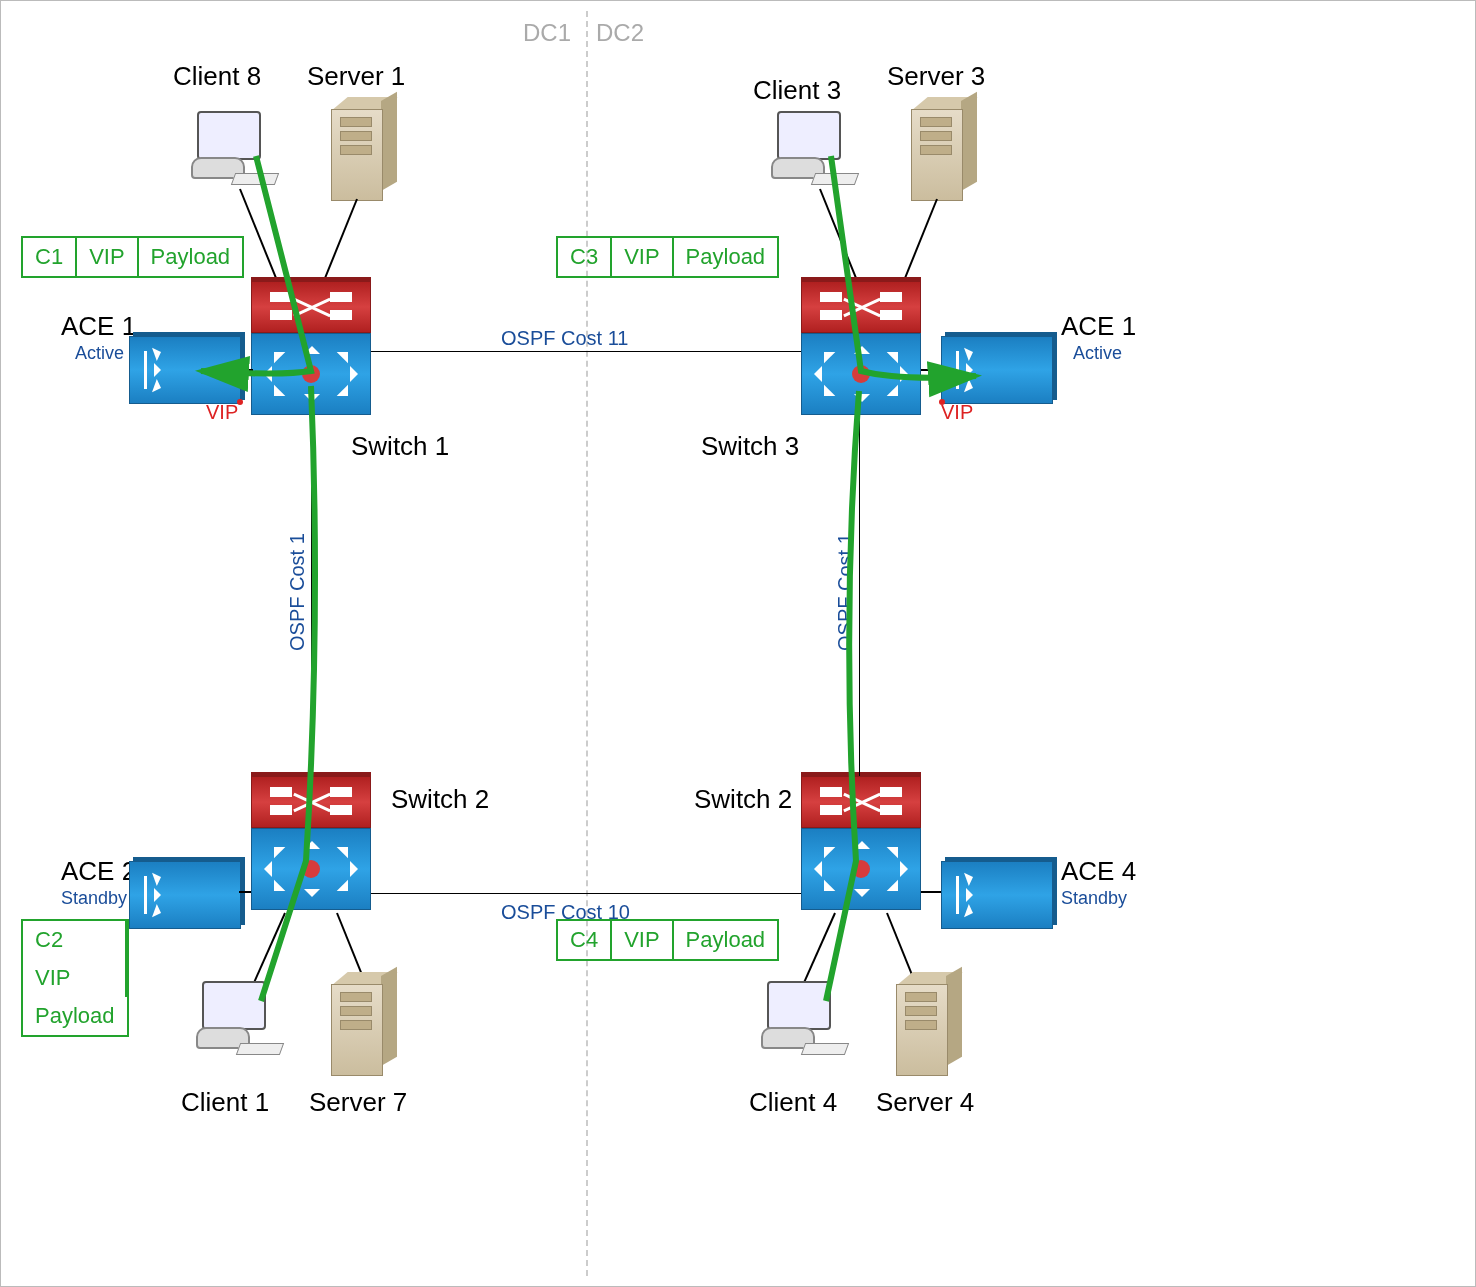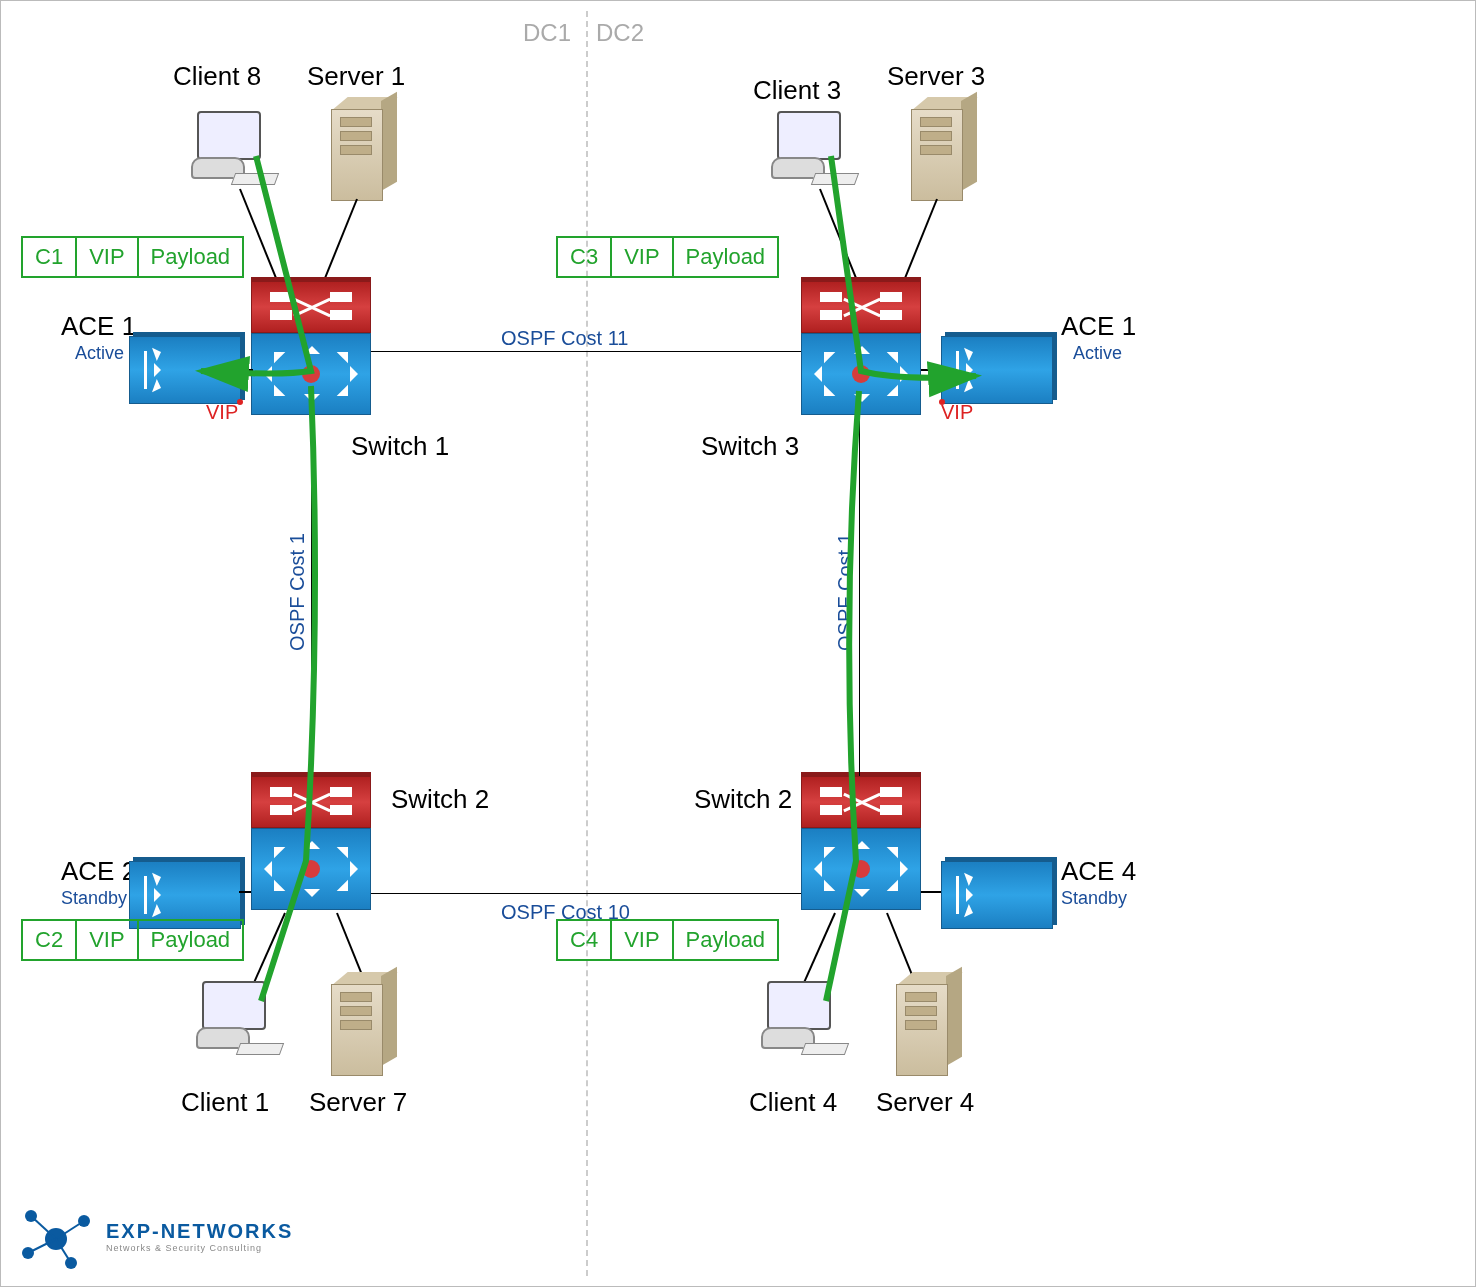--- a/index.html
+++ b/index.html
@@ -143,21 +143,21 @@
 
   <div class="label" style="left:60px; top:855px;">ACE 2</div>
   <div class="status" style="left:60px; top:887px;">Standby</div>
   <div class="ace" style="left:128px; top:860px;">
       <span class="a1"></span>
       <span class="a2"></span>
       <span class="a3"></span>
     </div>
   <div class="line" style="left:238px; top:890px; width:12px; height:2px;"></div>
 
-  <div class="packet" style="left:20px; top:918px;">
+  <div class="packet" style="left:20px; top:918px;flex-direction:column;">
     <div>C2</div>
     <div>VIP</div>
     <div>Payload</div>
   </div>
 
   <div class="line" style="left:283px; top:912px; width:2px; height:80px; transform:rotate(24deg); transform-origin:top;"></div>
   <div class="line" style="left:335px; top:912px; width:2px; height:80px; transform:rotate(-22deg); transform-origin:top;"></div>
   <div class="host" style="left:195px; top:980px;">
       <div class="screen"></div>
       <div class="base"></div>
@@ -305,31 +305,14 @@
 
     <path d="M 255 155 L 310 370 Q 280 375 200 370" stroke="#22a32d" stroke-width="6" fill="none" marker-end="url(#ah)"></path>
 
     <path d="M 260 1000 L 305 860 Q 320 620 310 385" stroke="#22a32d" stroke-width="6" fill="none"></path>
 
     <path d="M 830 155 L 860 370 Q 900 380 975 375" stroke="#22a32d" stroke-width="6" fill="none" marker-end="url(#ah)"></path>
 
     <path d="M 825 1000 L 855 860 Q 840 620 858 390" stroke="#22a32d" stroke-width="6" fill="none"></path>
   </svg>
 
-  <div class="logo">
-    <svg width="80" height="70">
-      <circle cx="40" cy="38" r="11" fill="#0a5aa0"></circle>
-      <circle cx="15" cy="15" r="6" fill="#0a5aa0"></circle>
-        <line x1="40" y1="38" x2="15" y2="15" stroke="#0a5aa0" stroke-width="2"></line>
-      <circle cx="68" cy="20" r="6" fill="#0a5aa0"></circle>
-        <line x1="40" y1="38" x2="68" y2="20" stroke="#0a5aa0" stroke-width="2"></line>
-      <circle cx="12" cy="52" r="6" fill="#0a5aa0"></circle>
-        <line x1="40" y1="38" x2="12" y2="52" stroke="#0a5aa0" stroke-width="2"></line>
-      <circle cx="55" cy="62" r="6" fill="#0a5aa0"></circle>
-        <line x1="40" y1="38" x2="55" y2="62" stroke="#0a5aa0" stroke-width="2"></line>
-    </svg>
-    <div>
-      <span class="text">EXP-NETWORKS</span>
-      <span class="sub">Networks &amp; Security Consulting</span>
-    </div>
-  </div>
 
 </div>
 
 </body></html>

